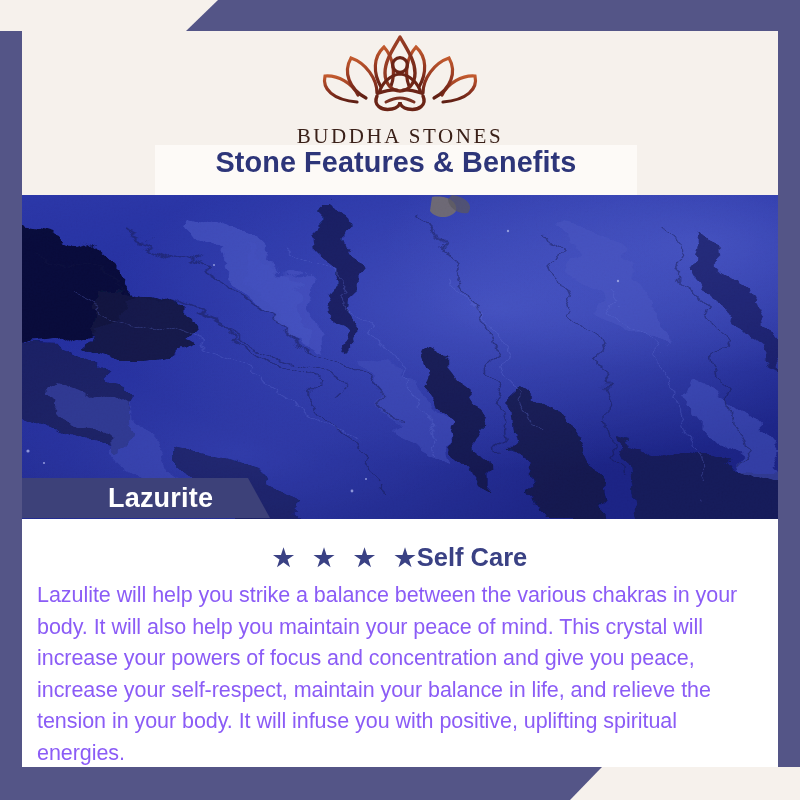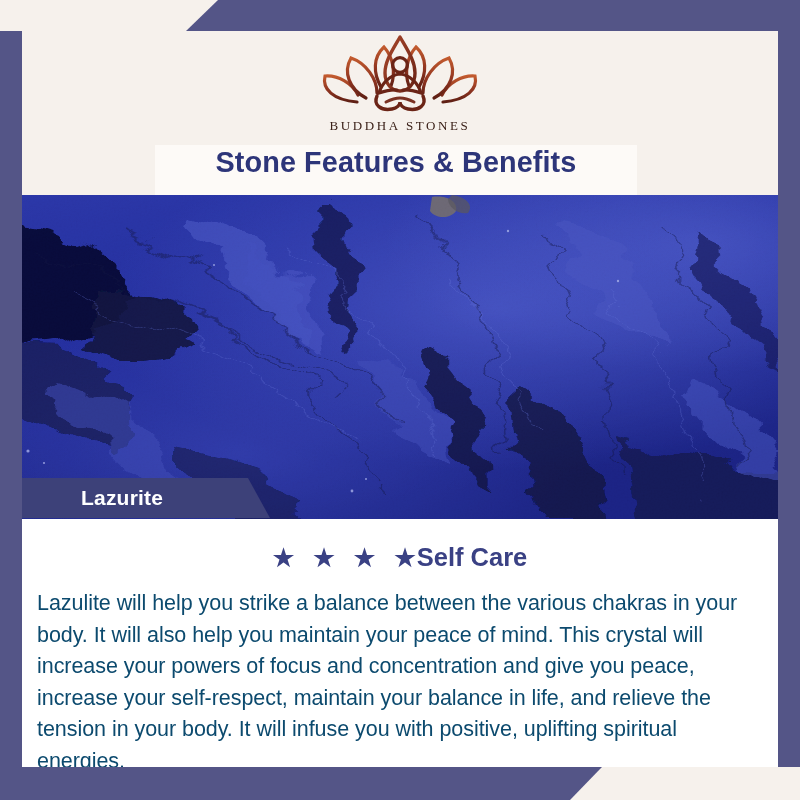--- a/index.html
+++ b/index.html
@@ -82,24 +82,24 @@
     text-align: center;
   }
   .logo-mark {
     width: 178px;
     height: 84px;
     margin: 0 auto;
     display: block;
   }
   .logo-word {
     font-family: "Liberation Serif", serif;
-    font-size: 13px;
+    font-size: 21px;
     letter-spacing: 2.6px;
     color: #3a2018;
-    margin-top: 3px;
+    margin-top: 9px;
     white-space: nowrap;
   }
 
   
   .title-panel {
     position: absolute;
     left: 133px;
     top: 114px;
     width: 482px;
     height: 55px;
@@ -138,23 +138,23 @@
     width: 270px;
     height: 40px;
     background: #3d4179;
     clip-path: polygon(0 0, 248px 0, 270px 40px, 0 40px);
     display: flex;
     align-items: center;
   }
   .name-tag-label {
     color: #ffffff;
     font-family: "Liberation Sans Narrow", "Liberation Sans", sans-serif;
-    font-size: 21px;
+    font-size: 27px;
     font-weight: bold;
-    margin-left: 81px;
+    margin-left: 108px;
     letter-spacing: 0.2px;
     white-space: nowrap;
   }
 
   
   .content-card {
     position: absolute;
     left: 0;
     top: 488px;
     width: 756px;
@@ -181,25 +181,25 @@
   .benefit + .benefit { margin-left: 13px; }
   .benefit .star {
     font-size: 24px;
     line-height: 1;
     margin-right: 6px;
     color: #3a4184;
   }
   .benefit.tight .star { margin-right: 1px; }
 
   .body-copy {
-    margin-top: 16px;
+    margin-top: 8px;
     font-family: "Liberation Sans Narrow", "Liberation Sans", sans-serif;
     font-size: 21.5px;
     line-height: 1.47;
-    color: #0c4a6e;
+    color: #8b5cf6;
     text-align: left;
     padding: 0 2px;
     letter-spacing: -0.05px;
   }
 </style>
 </head>
 <body>
 
 <div id="poster">
 

